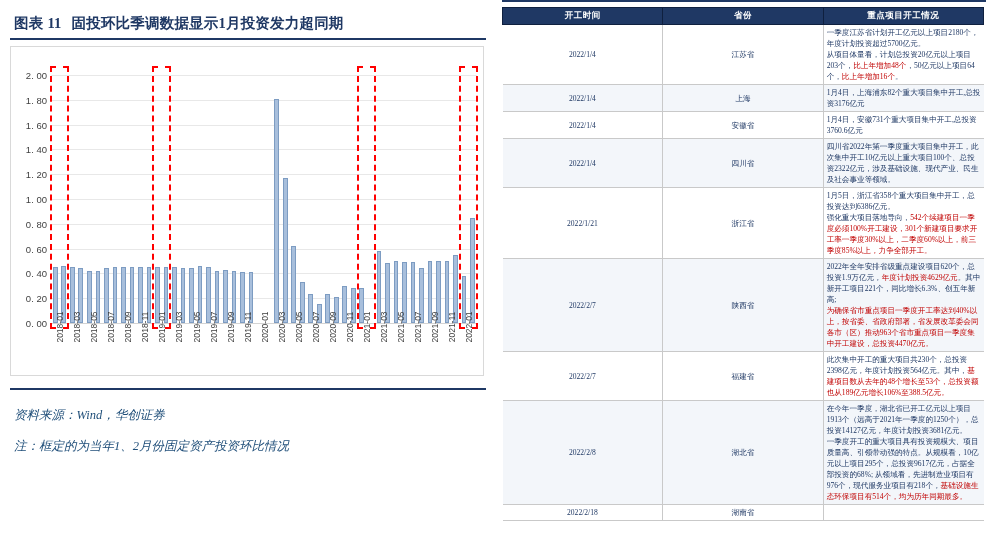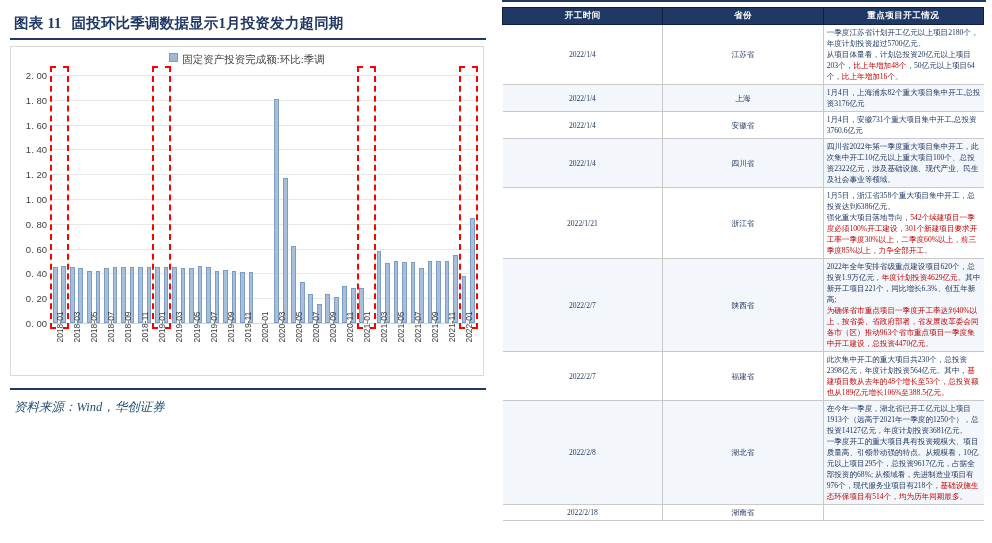--- a/index.html
+++ b/index.html
@@ -139,23 +139,20 @@
 <div class="page">
 
   <div class="panel panel-left">
 
     <div class="fig-title">
       <span>图表</span><span class="num">11</span><span>固投环比季调数据显示1月投资发力超同期</span>
     </div>
     <div class="rule"></div>
 
     <div class="chart-box">
-      <div class="legend">
-        <span class="swatch"></span><span>固定资产投资完成额:环比:季调</span>
-      </div>
       <div class="plot" id="plot">
           <div class="gridline base" style="top: 100%;"></div>
           <div class="ytick" style="top: 100%;">0. 00</div>
           <div class="gridline" style="top: 90%;"></div>
           <div class="ytick" style="top: 90%;">0. 20</div>
           <div class="gridline" style="top: 80%;"></div>
           <div class="ytick" style="top: 80%;">0. 40</div>
           <div class="gridline" style="top: 70%;"></div>
           <div class="ytick" style="top: 70%;">0. 60</div>
           <div class="gridline" style="top: 60%;"></div>
@@ -421,21 +418,22 @@
           </div>
           <div class="xslot"></div>
           <div class="xslot">
             <div class="xlab">2022-01</div>
           </div>
           <div class="xslot"></div>
         </div>
     </div>
 
     <div class="rule thin" style="margin-top:12px;"></div>
-    <div class="src" style="margin-top:9px;">资料来源：Wind，华创证券</div>
+    <div class="src" style="margin-top:17px;">资料来源：Wind，华创证券</div>
+    <div class="note">注：框定的为当年1、2月份固定资产投资环比情况</div>
   </div>
 
   <div class="panel panel-right">
 
     <div class="rule"></div>
 
     <table class="prj">
       <thead>
         <tr>
           <th>开工时间</th>

